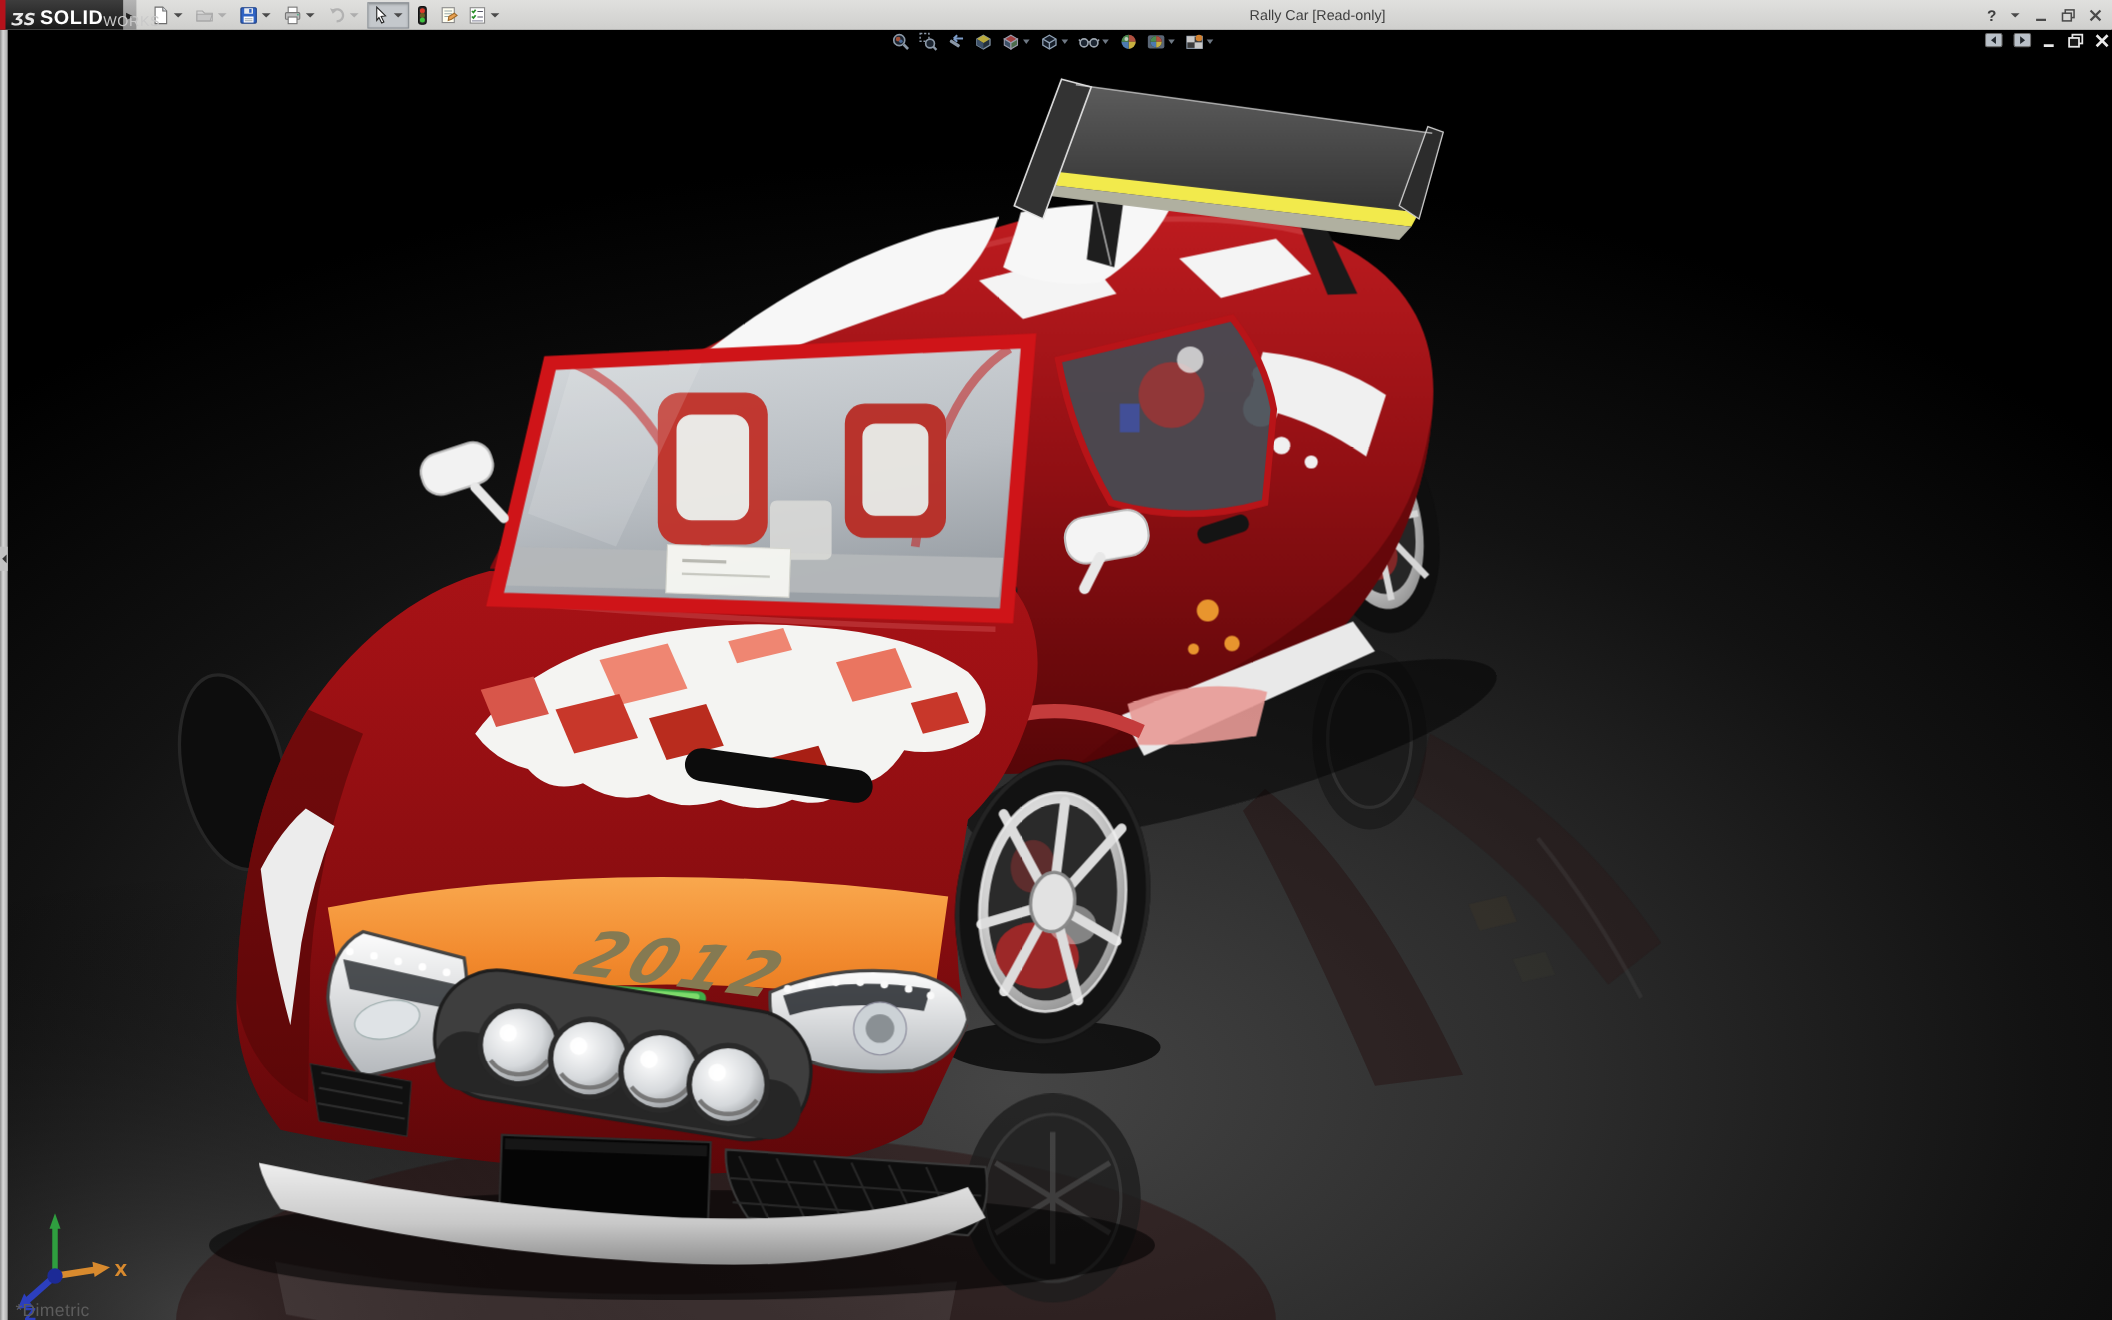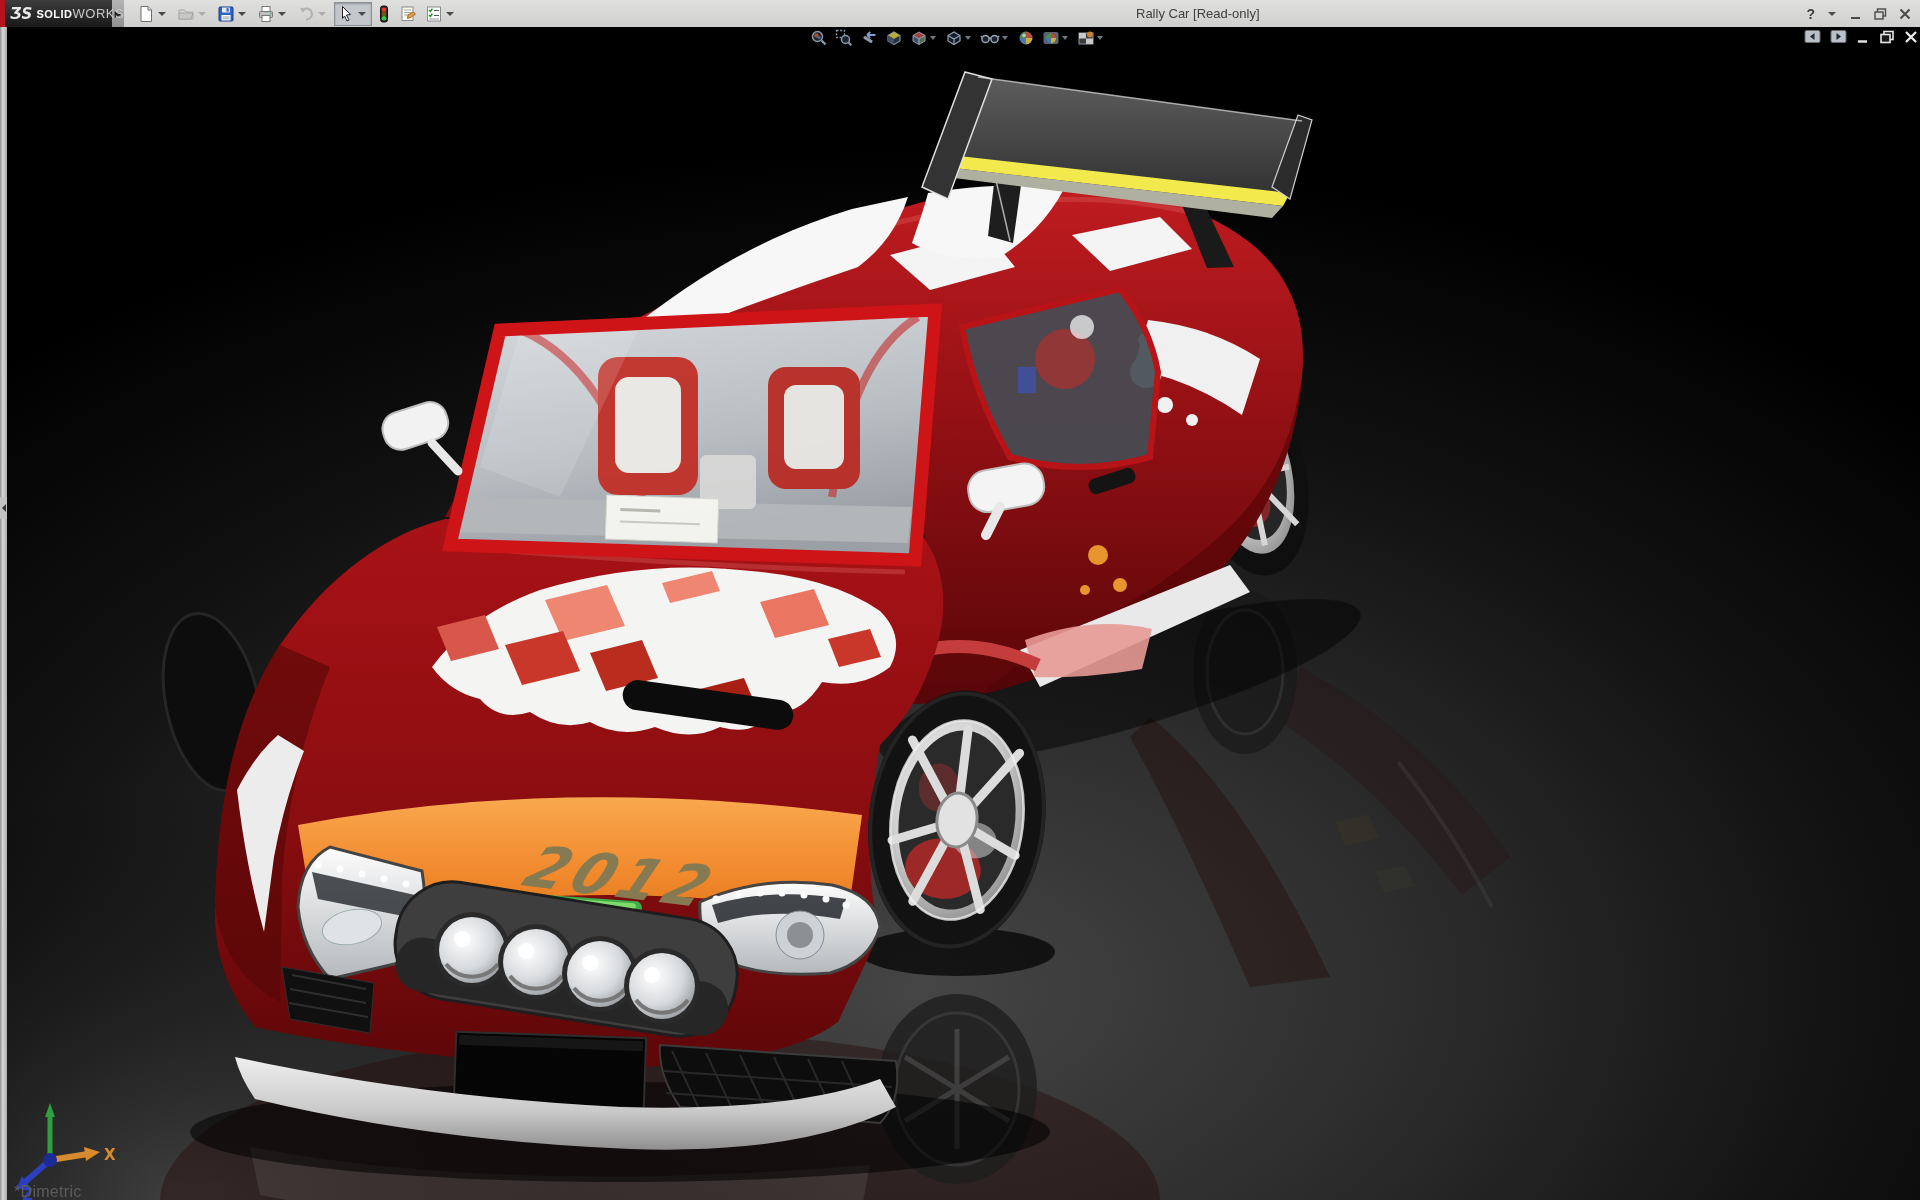--- a/index.html
+++ b/index.html
@@ -3,25 +3,25 @@
 <meta charset="utf-8">
 <style>
   * { margin:0; padding:0; box-sizing:border-box; }
   html,body { width:1920px; height:1200px; overflow:hidden; background:#000;
               font-family:"Liberation Sans", sans-serif; }
 
   
   .titlebar { position:fixed; top:0; left:0; width:1920px; height:27px;
               background:linear-gradient(#e0e0de,#cfcfcd); display:flex; align-items:center; z-index:50; }
   .brand { height:27px; width:112px; background:linear-gradient(#3d3d3d,#191919);
-           display:flex; align-items:center; padding-left:10px; position:relative; }
+           display:flex; align-items:flex-end; padding-left:10px; position:relative; }
   .brand-red { position:absolute; left:0; top:0; width:5px; height:27px; background:#b5121b; }
   .brand-mark { color:#e8e8e8; font-style:italic; font-weight:bold; font-size:15px; margin-right:4px;
                 font-family:"DejaVu Sans", sans-serif; }
-  .brand-bold { color:#ffffff; font-weight:bold; font-size:11px; letter-spacing:.5px; }
+  .brand-bold { color:#ffffff; font-weight:bold; font-size:18px; letter-spacing:.5px; }
   .brand-light{ color:#c9c9c9; font-weight:normal; font-size:13px; letter-spacing:.5px; }
   .brand-expand { width:12px; height:27px; background:linear-gradient(#b5b5b5,#8f8f8f);
                   display:flex; align-items:center; justify-content:center; cursor:pointer; }
   .brand-expand span { color:#222; font-size:9px; }
   .tb-tools { display:flex; align-items:center; margin-left:10px; gap:2px; }
   .tb-btn { display:flex; align-items:center; height:24px; padding:0 2px; border:1px solid transparent; }
   .tb-btn.active { background:#c4c8cc; border:1px solid #8a8f94; box-shadow:inset 0 1px 2px rgba(0,0,0,.25); }
   .tb-btn svg { display:block; }
   .dd { width:0; height:0; border-left:4px solid transparent; border-right:4px solid transparent;
         border-top:4px solid #4a4a4a; margin:0 3px; }

